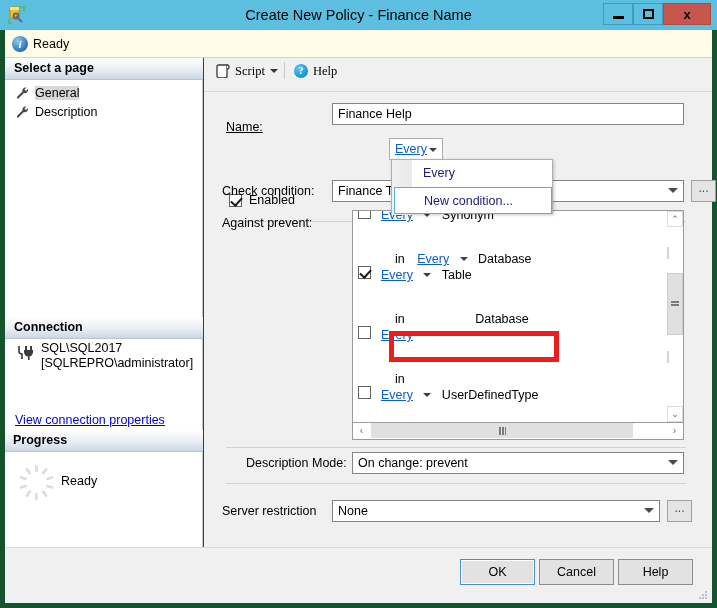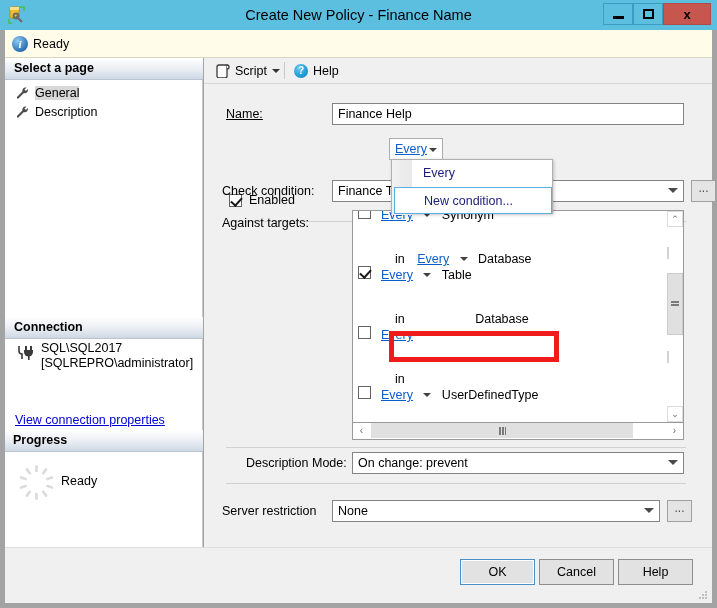--- a/index.html
+++ b/index.html
@@ -8,21 +8,21 @@
     width: 717px; height: 608px;
     overflow: hidden;
     font-family: "Liberation Sans", sans-serif;
   }
   body { background: #5cbfe0; }
 
   
   #window {
     position: absolute; left: 0; top: 0;
     width: 717px; height: 608px;
-    background: #a3a3a3;
+    background: #14532d;
   }
   #titlebar {
     position: absolute; left: 0; top: 0; width: 717px; height: 30px;
     background: #5cbfe0;
   }
   #titlebar-icon {
     position: absolute; left: 7px; top: 5px; width: 20px; height: 20px;
   }
   #titlebar-text {
     position: absolute; left: 0; top: 0; width: 717px; height: 30px;
@@ -100,22 +100,22 @@
   #progress-spinner {
     position: absolute; left: 13px; top: 12px; width: 37px; height: 37px;
   }
   #progress-text {
     position: absolute; left: 56px; top: 22px;
     font-size: 12.5px; color: #000;
   }
 
   
   #toolbar {
-    position: absolute; left: 0; top: 0; width: 508px; height: 26px;
-    background: #f0f0f0; border-bottom: 1px solid #d6d6d6;
+    position: absolute; left: 0; top: 0; width: 508px; height: 34px;
+    background: #f0f0f0; border-bottom: 1px solid #d6d6d6; font-family: Liberation Serif, serif;
   }
   #script-btn { position: absolute; left: 8px; top: 2px; height: 22px;
     display: flex; align-items: center; gap: 5px; padding: 0 4px; cursor: default; }
   #script-label { font-size: 12.5px; color: #000; }
   .caret-dn { width: 0; height: 0; border-left: 4px solid transparent;
               border-right: 4px solid transparent; border-top: 4px solid #333; }
   #tb-sep { position: absolute; left: 80px; top: 4px; width: 1px; height: 17px; background: #c8c8c8; }
   #help-btn { position: absolute; left: 86px; top: 2px; height: 22px;
     display: flex; align-items: center; gap: 5px; padding: 0 4px; cursor: default; }
   .help-ico {
@@ -350,36 +350,36 @@
         <span id="script-label">Script</span>
         <i class="caret-dn"></i>
       </div>
       <div id="tb-sep"></div>
       <div id="help-btn">
         <span class="help-ico">?</span>
         <span id="help-label">Help</span>
       </div>
     </div>
 
-    <div class="flabel" style="left:22px; top:49px;text-decoration:underline;">Name:</div>
+    <div class="flabel" style="left:22px; top:62px;text-decoration:underline;">Name:</div>
     <div class="ftext" style="left:128px; top:45px; width:352px;">Finance Help</div>
 
     <div class="cbox checked" style="left:25px; top:136px;"></div>
     <div class="flabel" style="left:45px; top:135px;">Enabled</div>
 
     <div class="hr" style="left:22px; top:163px; width:460px;"></div>
 
     <div class="flabel" style="left:18px; top:126px;">Check condition:</div>
     <div class="fcombo" style="left:128px; top:122px; width:352px;">
       <span>Finance Tables</span>
       <i class="arrow"></i>
     </div>
     <div class="fellipsis" style="left:487px; top:122px;">...</div>
 
-    <div class="flabel" style="left:18px; top:158px;">Against targets:</div>
+    <div class="flabel" style="left:18px; top:158px;">Against prevent:</div>
 
     <div id="targets-box">
       <div id="targets-inner">
 
         <div class="trow" style="top:0px;">
           <span class="cb cbox"></span>
           <span class="lvl1">
             <span class="lnk">Every</span>
             <i class="tcaret"></i>
             <span class="plain">Synonym</span>

